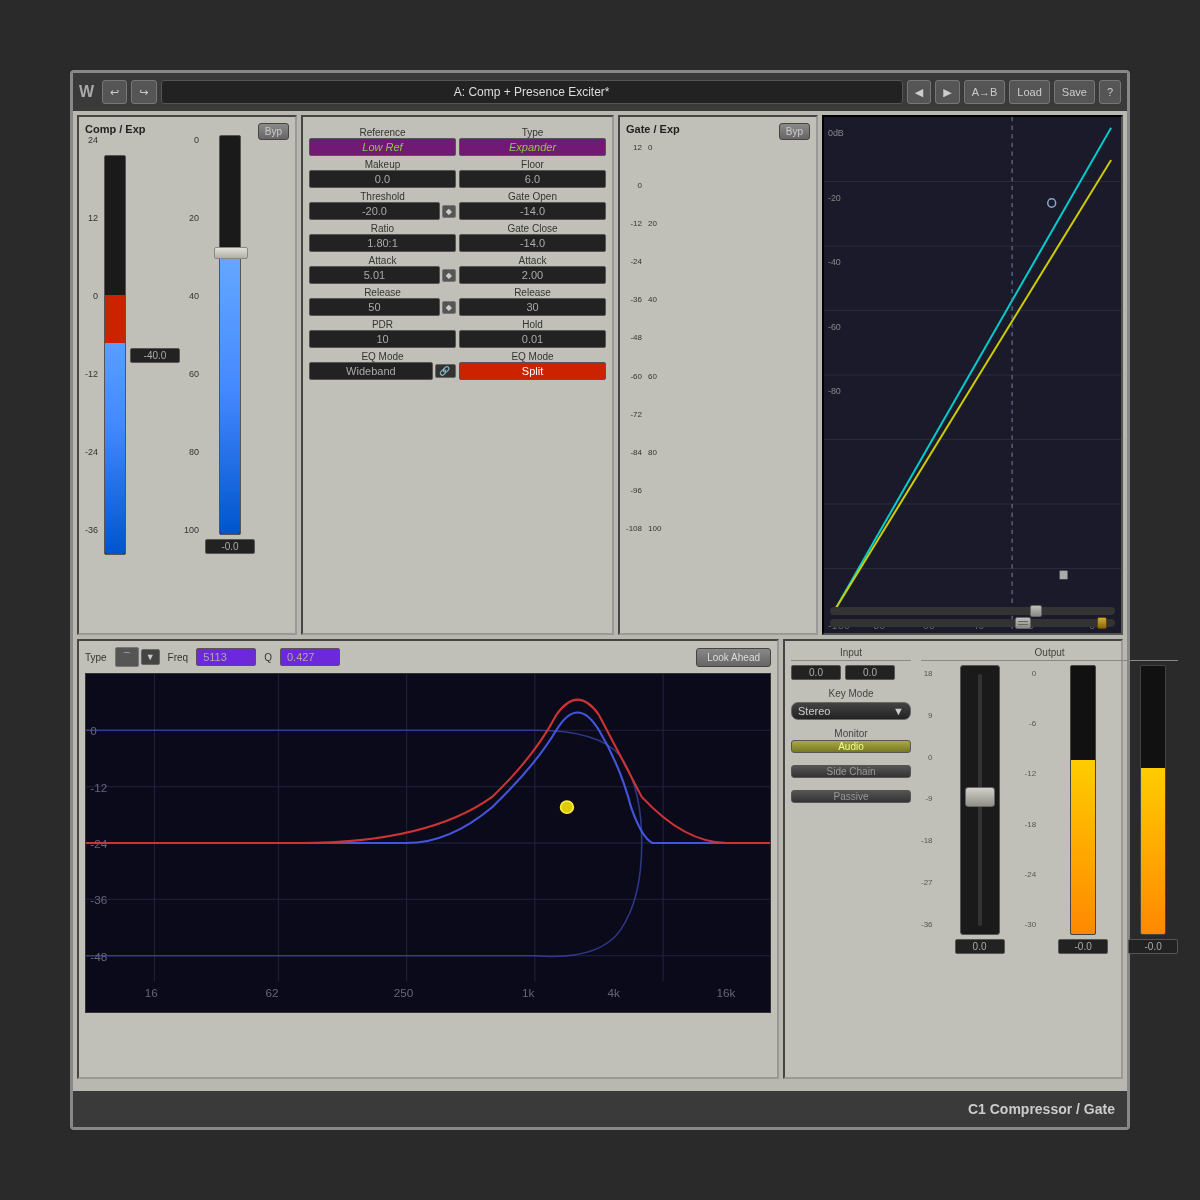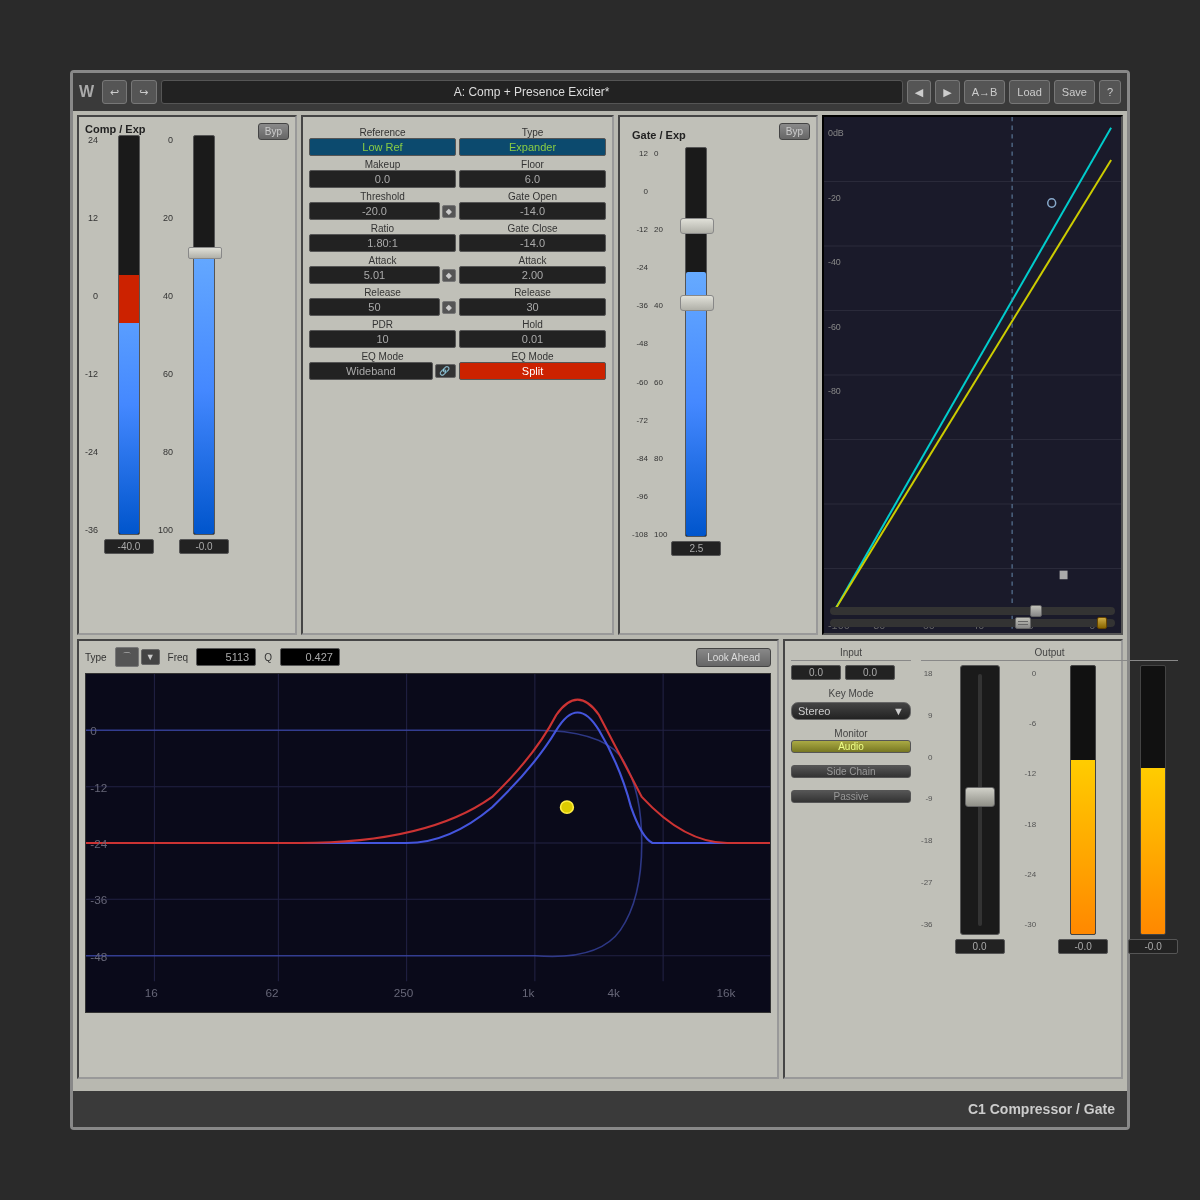--- a/index.html
+++ b/index.html
@@ -189,22 +189,23 @@
       padding: 2px 4px;
       text-align: center;
       display: block;
       width: 100%;
     }
     .ctrl-value.active {
       background: #cc2200;
       color: #fff;
     }
     .ctrl-value.green {
-      background: #0c4a6e;
+      background: #701a75;
       color: #88cc44;
+      font-style: italic;
     }
     .ctrl-row {
       display: flex;
       align-items: center;
       gap: 2px;
     }
     .arrow-btn {
       background: #555;
       border: 1px solid #777;
       border-radius: 2px;
@@ -221,21 +222,21 @@
       color: #999;
       font-size: 9px;
       padding: 1px 4px;
       cursor: pointer;
     }
 
     
     .gate-panel {
       background: #c0c0b8;
       border: 2px inset #999;
-      padding: 12px;
+      padding: 6px;
       width: 200px;
       flex-shrink: 0;
       position: relative;
     }
 
     
     .graph-panel {
       background: #1a1a2a;
       border: 2px inset #555;
       flex: 1;
@@ -257,28 +258,28 @@
       flex: 1;
     }
     .eq-controls {
       display: flex;
       align-items: center;
       gap: 8px;
       margin-bottom: 6px;
     }
     .eq-label { font-size: 10px; color: #333; }
     .eq-value {
-      background: #000000;
+      background: #6d28d9;
       border: 1px solid #555;
       color: #aaa;
       font-size: 11px;
       padding: 2px 6px;
       border-radius: 2px;
       width: 60px;
-      text-align: right;
+      text-align: left;
     }
     .lookahead-btn {
       background: linear-gradient(to bottom, #888, #666);
       border: 1px solid #444;
       border-radius: 3px;
       color: #ddd;
       font-size: 10px;
       padding: 3px 10px;
       cursor: pointer;
       margin-left: auto;
@@ -435,21 +436,21 @@
 
           <div class="meter-scale">
             <span>24</span>
               <span>12</span>
               <span>0</span>
               <span>-12</span>
               <span>-24</span>
               <span>-36</span>
           </div>
 
-          <div style="display:flex;flex-direction:column;align-items:center;gap:4px;">
+          <div style="display:flex;flex-direction:row;align-items:center;gap:4px;">
             <div class="meter-bar">
               <div class="meter-fill-blue" style="height:65%;"></div>
               <div class="meter-fill-red" style="height:12%;bottom:53%;"></div>
             </div>
             <div class="meter-value">-40.0</div>
           </div>
 
           <div class="meter-scale">
             <span>0</span>
               <span>20</span>
@@ -588,28 +589,20 @@
 
           <div style="font-size:8px;color:#333;display:flex;flex-direction:column;justify-content:space-between;height:390px;margin-top:8px;">
             <span>0</span>
               <span>20</span>
               <span>40</span>
               <span>60</span>
               <span>80</span>
               <span>100</span>
           </div>
 
-          <div style="display:flex;flex-direction:column;align-items:center;gap:4px;margin-top:6px;">
-            <div class="meter-bar" style="height:390px;overflow:visible;">
-              <div class="meter-fill-blue" style="height:68%;"></div>
-              <div class="meter-knob" style="top:18%;height:16px;background:linear-gradient(to bottom,#e0e0d8,#b0b0a8);border-radius:3px;"></div>
-              <div class="meter-knob" style="top:38%;height:16px;background:linear-gradient(to bottom,#e0e0d8,#b0b0a8);border-radius:3px;"></div>
-            </div>
-            <div class="meter-value">2.5</div>
-          </div>
         </div>
       </div>
 
       <div class="graph-panel" style="flex:1;min-width:240px;">
         <svg width="100%" height="100%" viewBox="0 0 300 480" preserveAspectRatio="none">
 
           <rect width="300" height="480" fill="#1a1a2a"></rect>
 
           <line x1="0" y1="60" x2="300" y2="60" stroke="#2a2a3a" stroke-width="1"></line>
           <line x1="0" y1="120" x2="300" y2="120" stroke="#2a2a3a" stroke-width="1"></line>

